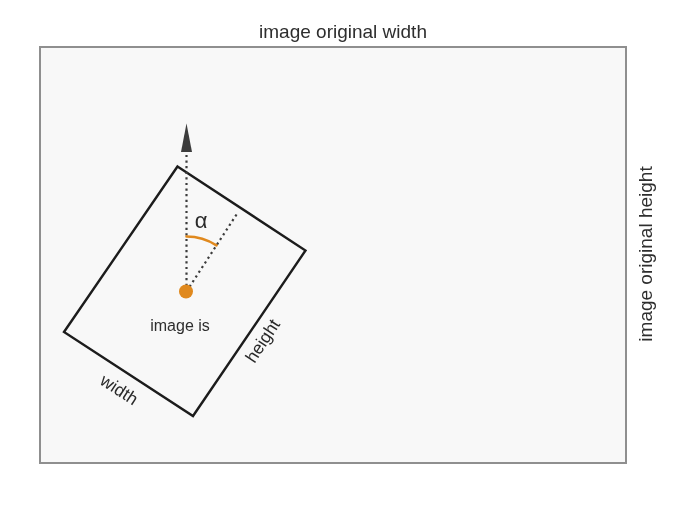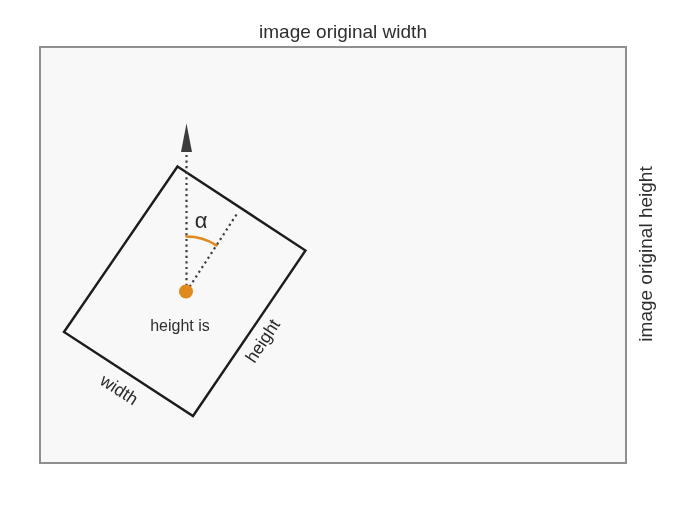--- a/index.html
+++ b/index.html
@@ -112,20 +112,20 @@
     <path d="M 186.5 236.5 A 55 55 0 0 1 216.5 245.4" fill="none" stroke="#e0891e" stroke-width="2.6" stroke-linecap="round"></path>
 
     <polygon points="186.5,123.5 181,152 192,152" fill="#3c3c3c"></polygon>
 
     <circle cx="186" cy="291.5" r="7" fill="#e0891e"></circle>
   </svg>
 
   <div class="alpha-label">α</div>
 
   <div class="anchor-caption">
-    <div>height is</div>
+    <div>image is</div>
   </div>
 
   <div class="width-label">width</div>
 
   <div class="height-label">height</div>
 
 </div>
 
 </body></html>

